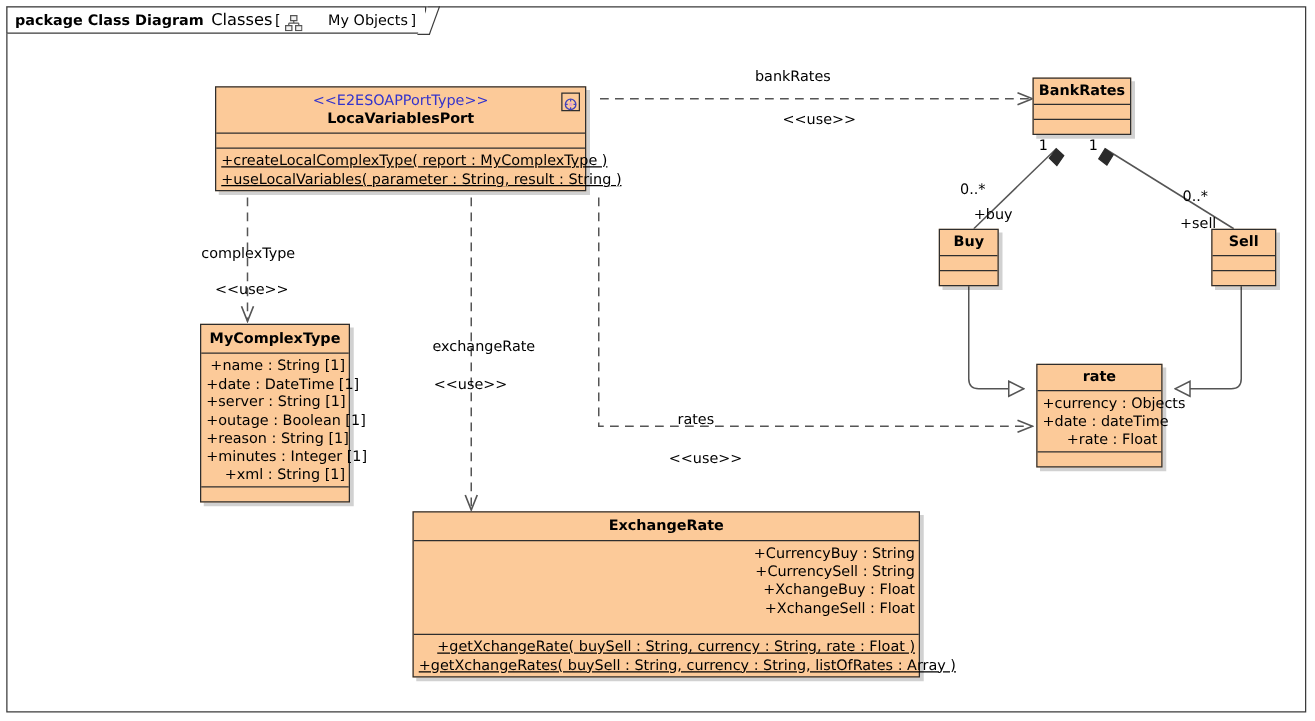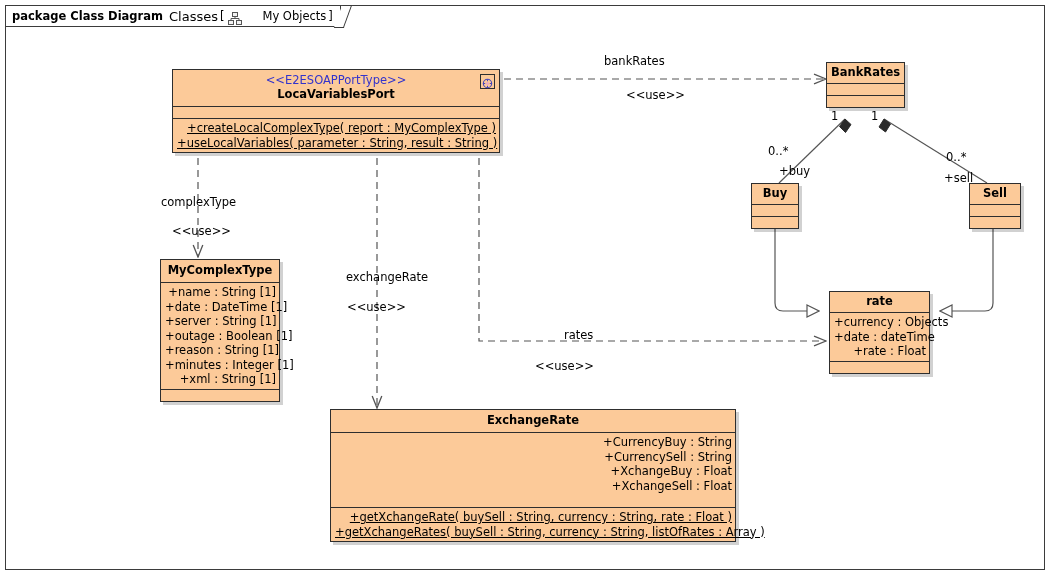--- a/index.html
+++ b/index.html
@@ -112,38 +112,38 @@
     </g>
 
     <g>
       <path d="M993,228 L993,303 Q993,311 985,311 L940,311" fill="none" stroke="#555" stroke-width="1.2" marker-end="url(#genArrow)"></path>
     </g>
   </svg>
 
   <div class="lbl" style="left:604px;top:55px;">bankRates</div>
   <div class="lbl" style="left:626px;top:89px;">&lt;&lt;use&gt;&gt;</div>
 
-  <div class="lbl" style="left:542px;top:329px;margin-left:22px;">rates</div>
+  <div class="lbl" style="left:542px;top:329px;">rates</div>
   <div class="lbl" style="left:535px;top:360px;">&lt;&lt;use&gt;&gt;</div>
 
   <div class="lbl" style="left:161px;top:196px;">complexType</div>
   <div class="lbl" style="left:172px;top:225px;">&lt;&lt;use&gt;&gt;</div>
 
   <div class="lbl" style="left:346px;top:271px;">exchangeRate</div>
   <div class="lbl" style="left:347px;top:301px;">&lt;&lt;use&gt;&gt;</div>
 
   <div class="lbl" style="left:831px;top:110px;">1</div>
   <div class="lbl" style="left:768px;top:145px;">0..*</div>
   <div class="lbl" style="left:779px;top:165px;">+buy</div>
 
   <div class="lbl" style="left:871px;top:110px;">1</div>
   <div class="lbl" style="left:946px;top:151px;">0..*</div>
   <div class="lbl" style="left:944px;top:172px;">+sell</div>
 
-  <div class="cls" style="left:172px;top:69px;width:328px;">
+  <div class="cls" style="left:172px;top:69px;width:297px;">
     <div class="hdr">
       <div class="stereo">&lt;&lt;E2ESOAPPortType&gt;&gt;</div>
       <div class="nm">LocaVariablesPort</div>
       <div class="port-icon">
         <svg width="13" height="13" viewBox="0 0 13 13">
           <circle cx="6.5" cy="6.5" r="4.2" fill="none" stroke="#4444bb" stroke-width="1.1"></circle>
           <circle cx="6.5" cy="6.5" r="1.5" fill="#e8a6c8"></circle>
           <path d="M6.5 2.3 L6.5 4.2 M6.5 8.8 L6.5 10.7 M2.3 6.5 L4.2 6.5 M8.8 6.5 L10.7 6.5" stroke="#4444bb" stroke-width="1"></path>
         </svg>
       </div>

